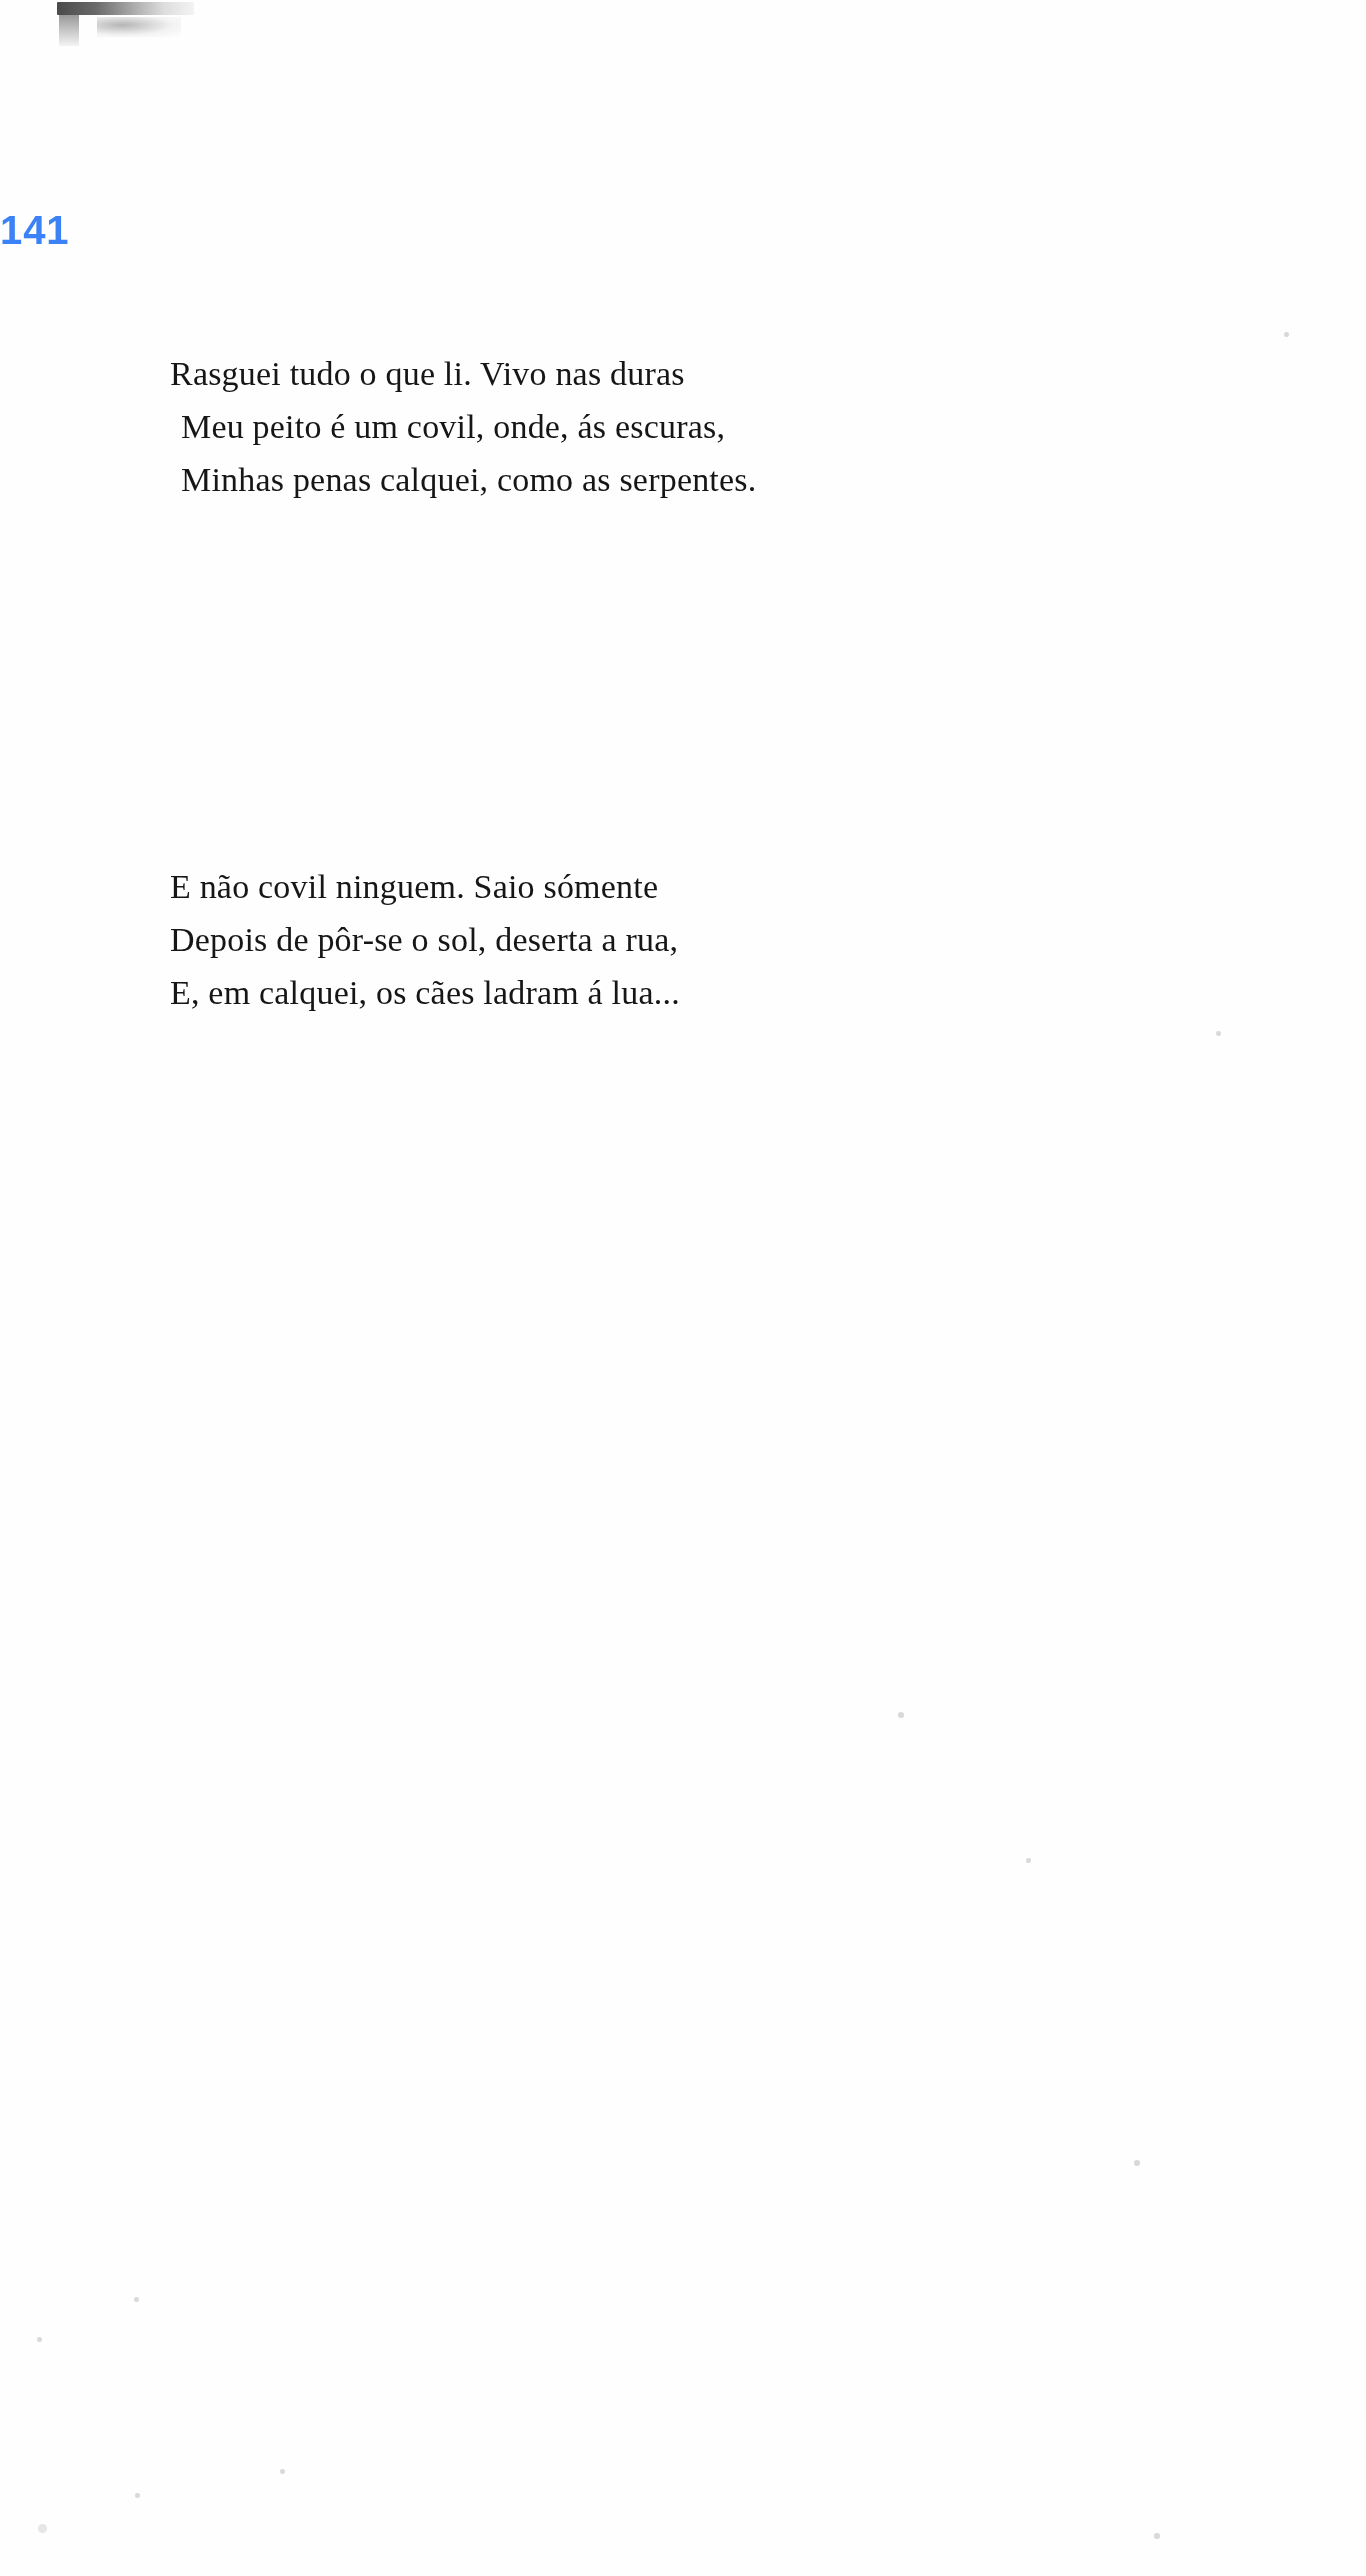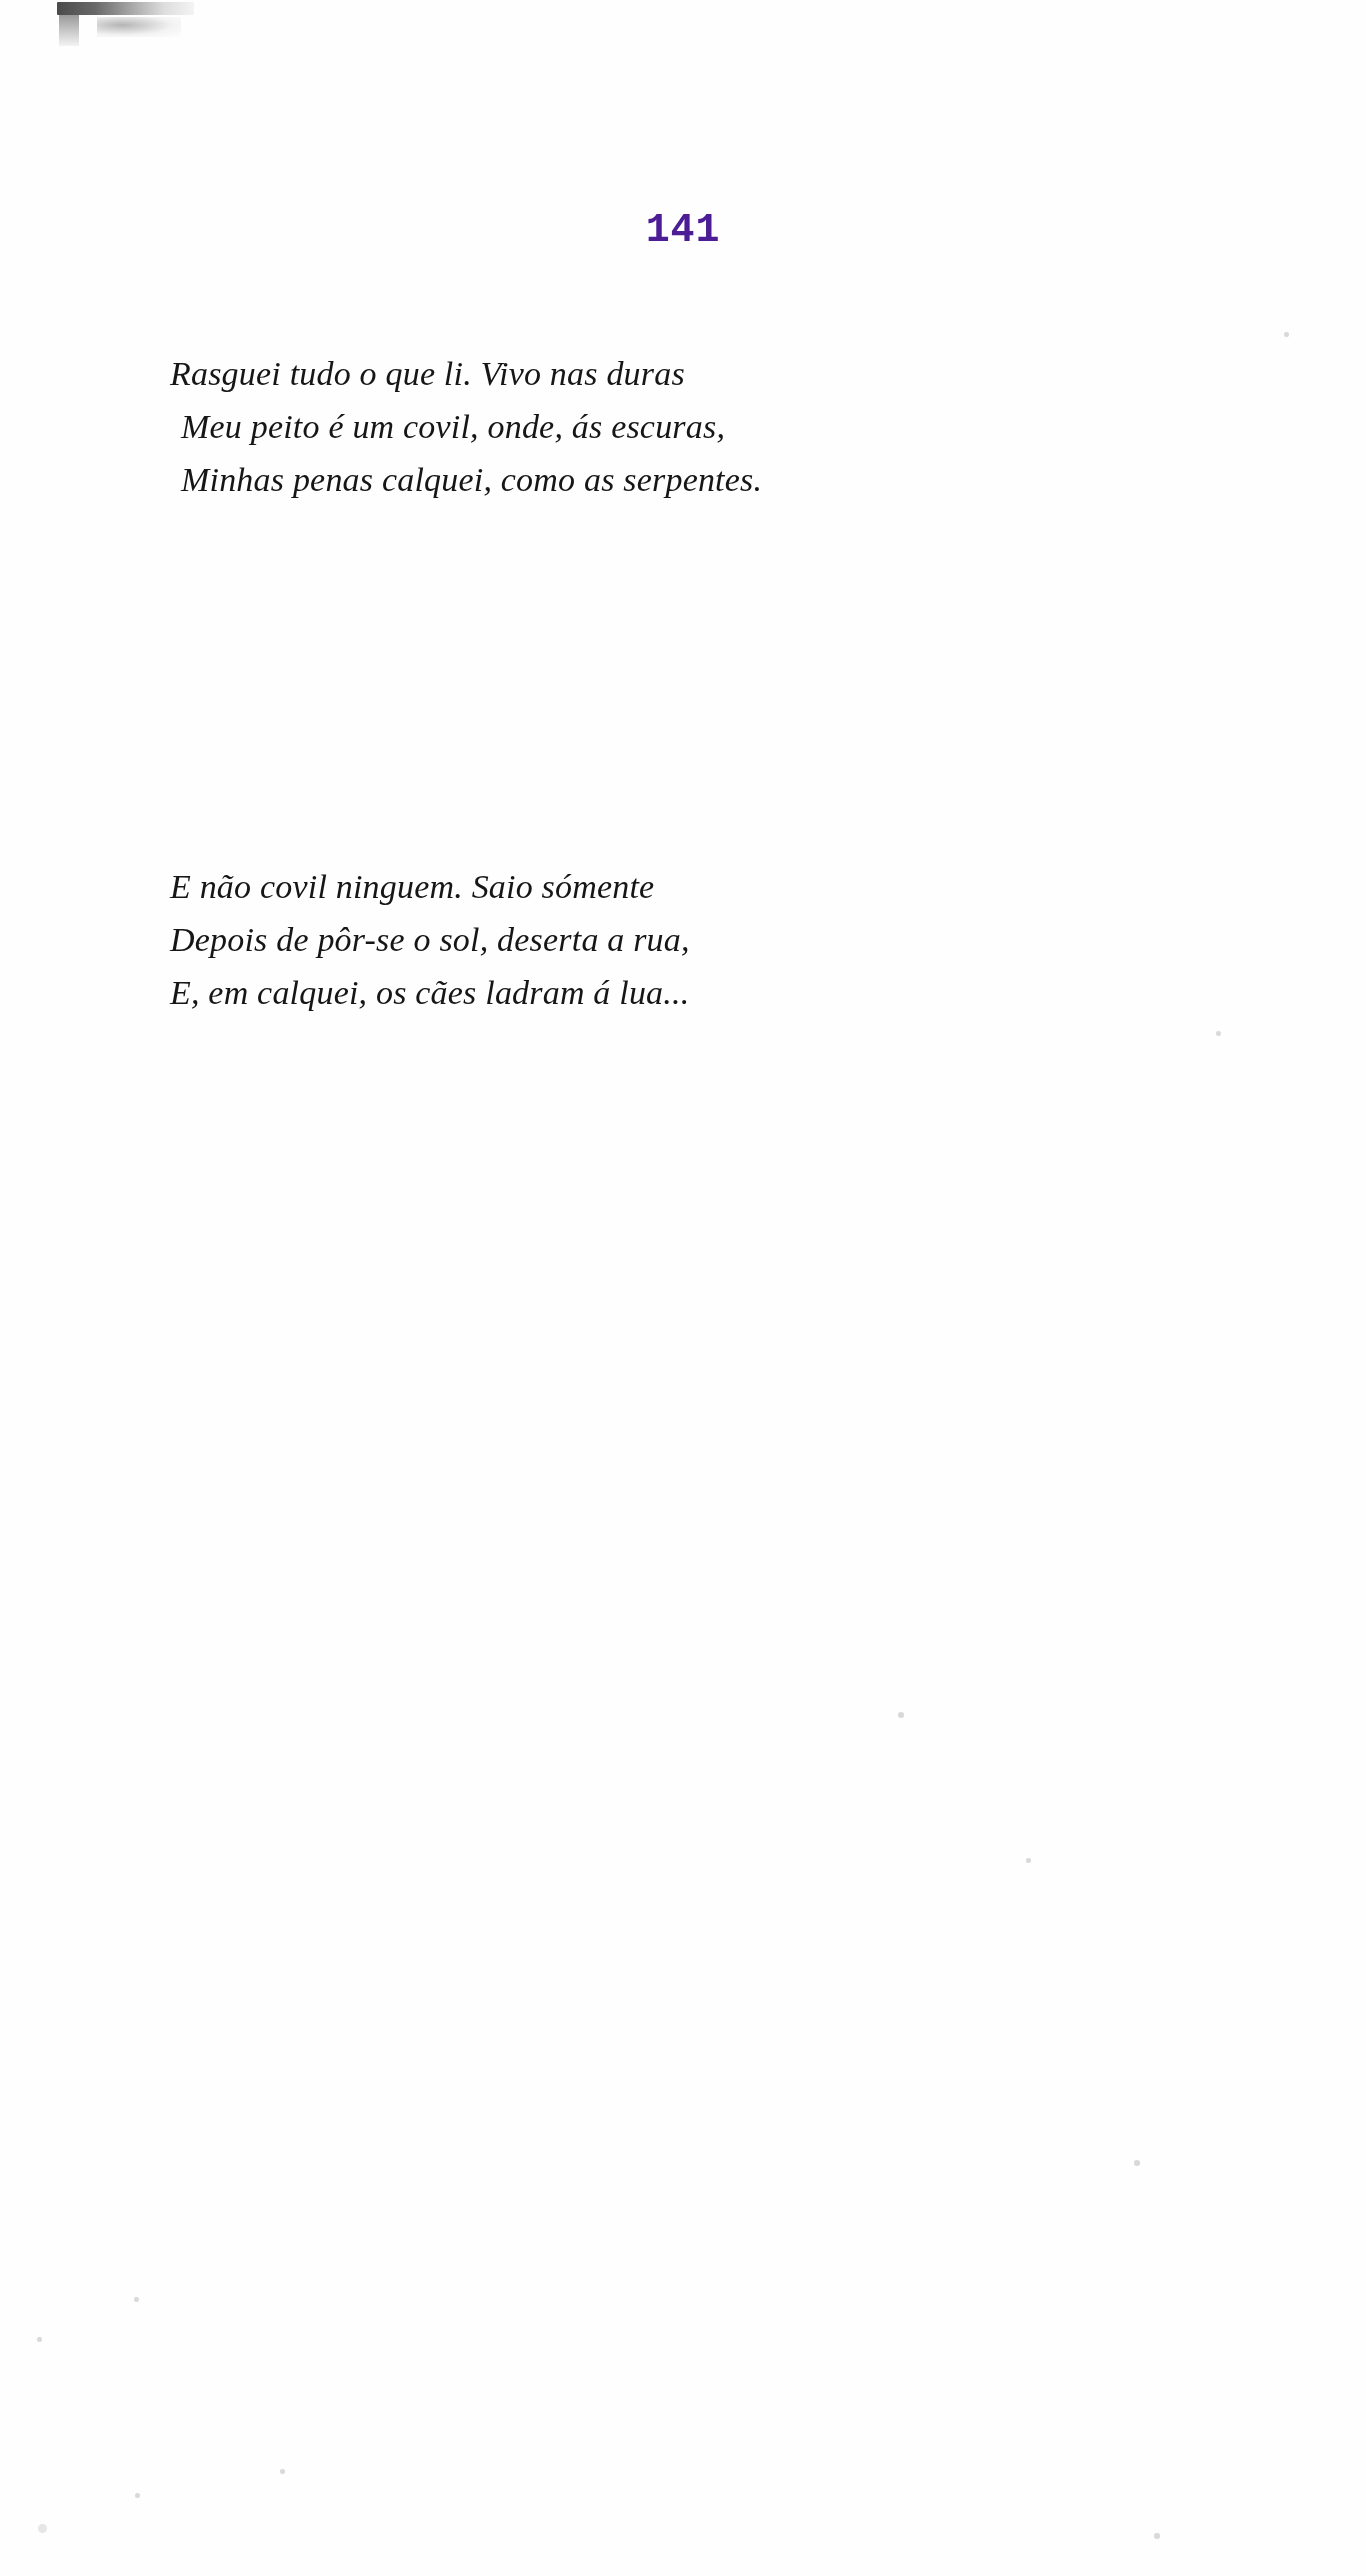--- a/index.html
+++ b/index.html
@@ -57,44 +57,43 @@
     width: 84px;
     height: 20px;
     background: radial-gradient(ellipse at 30% 40%, rgba(120,120,120,0.55) 0%, rgba(210,210,210,0.25) 60%, rgba(255,255,255,0) 100%);
   }
 
   .page-number {
     position: absolute;
     top: 208px;
     left: 0;
     width: 100%;
-    text-align: center;
-    font-family: Liberation Mono, monospace;
+    text-align: left;
+    font-family: Liberation Sans, sans-serif;
     font-weight: bold;
     font-size: 40px;
     letter-spacing: 0.9px;
-    color: #4c1d95;
+    color: #3b82f6;
   }
 
   .stanza {
     position: absolute;
     left: 170px;
     width: 1024px;
   }
   .stanza-1 { top: 347px; }
   .stanza-2 { top: 860px; }
 
   .verse-line {
     font-family: "Liberation Serif", serif;
     font-size: 34px;
     line-height: 53px;
     color: #161616;
     white-space: pre;
     letter-spacing: 0.2px;
-    font-style: italic;
   }
   .verse-line.indent-1 { padding-left: 11px; }
 
   
   .speck {
     position: absolute;
     background: #b9b9b9;
     border-radius: 50%;
     opacity: 0.55;
   }

